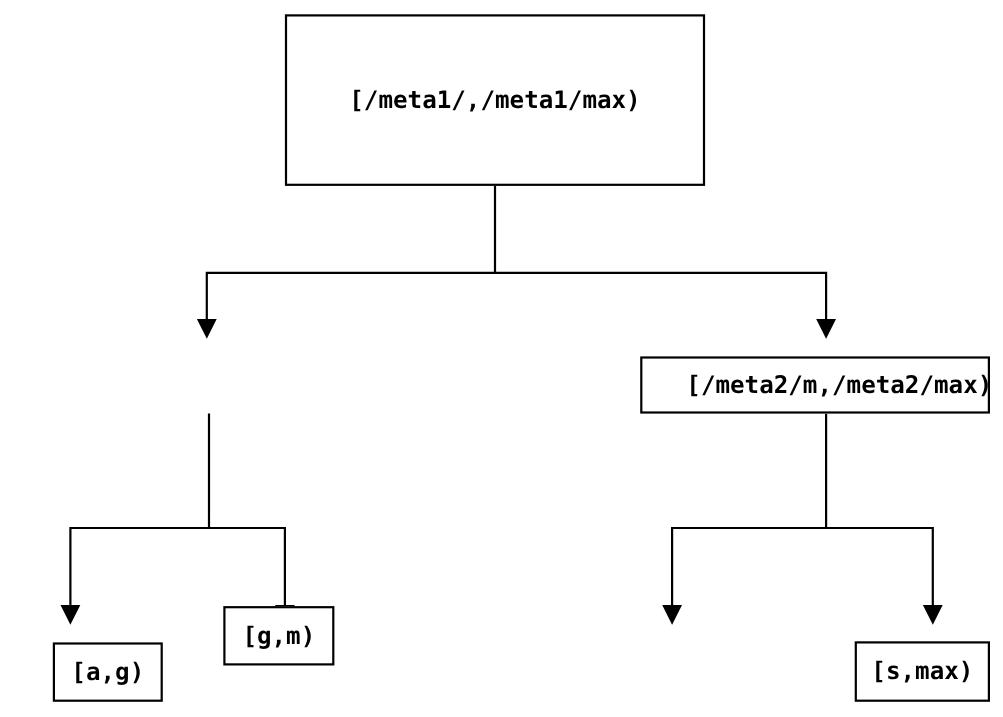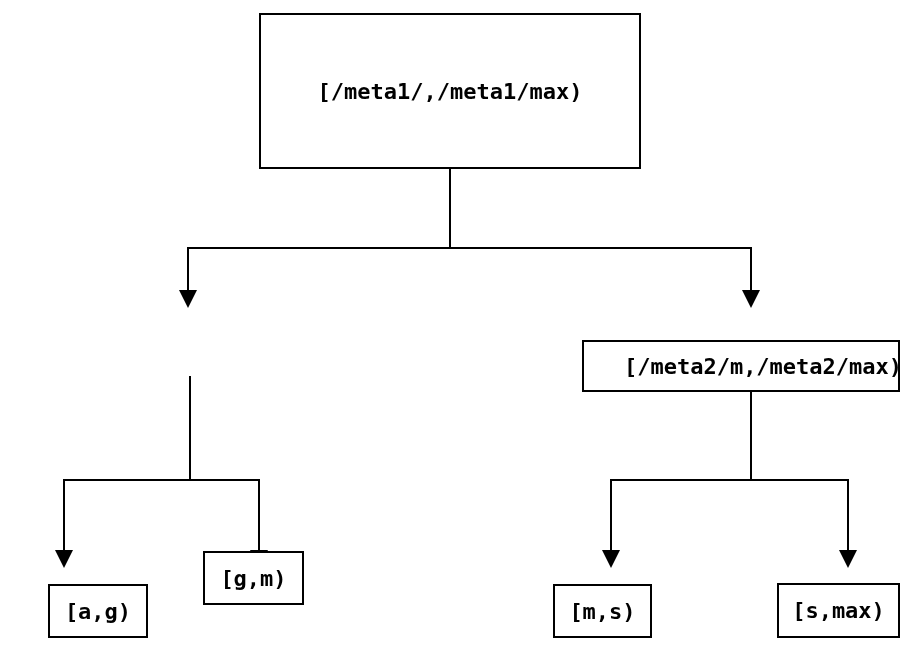--- a/index.html
+++ b/index.html
@@ -30,21 +30,21 @@
     color: #000000;
     display: flex;
     align-items: center;
     justify-content: center;
     font-size: 22px;
     font-weight: bold;
     white-space: nowrap;
   }
   .node-root      { left: 259px; top: 13px;  width: 382px; height: 156px; }
   .node-mid-left  { left: 22px;  top: 324px; width: 321px; height: 52px; }
-  .node-mid-right { left: 582px; top: 340px; width: 318px; height: 52px; padding-left: 44px; }
+  .node-mid-right { left: 582px; top: 324px; width: 318px; height: 52px; padding-left: 44px; }
   .node-leaf-ag   { left: 8px;   top: 584px; width: 100px; height: 54px; margin-left: 40px; }
   .node-leaf-gm   { left: 203px; top: 551px; width: 101px; height: 54px; }
   .node-leaf-ms   { left: 553px; top: 584px; width: 99px;  height: 54px; }
   .node-leaf-smax { left: 777px; top: 583px; width: 123px; height: 55px; text-align: right; }
 </style>
 </head>
 <body>
 
 <div class="canvas">
 
@@ -71,17 +71,16 @@
 
   <div class="node node-root">[/meta1/,/meta1/max)</div>
 
 
   <div class="node node-mid-right">[/meta2/m,/meta2/max)</div>
 
   <div class="node node-leaf-ag">[a,g)</div>
 
   <div class="node node-leaf-gm">[g,m)</div>
 
-  <div class="node node-leaf-ms">[m,s)</div>
 
   <div class="node node-leaf-smax">[s,max)</div>
 
 </div>
 
 </body></html>

